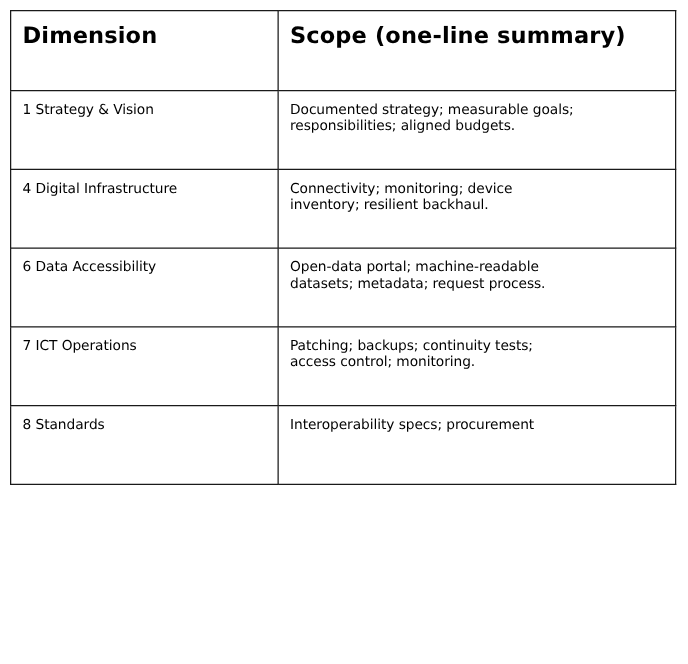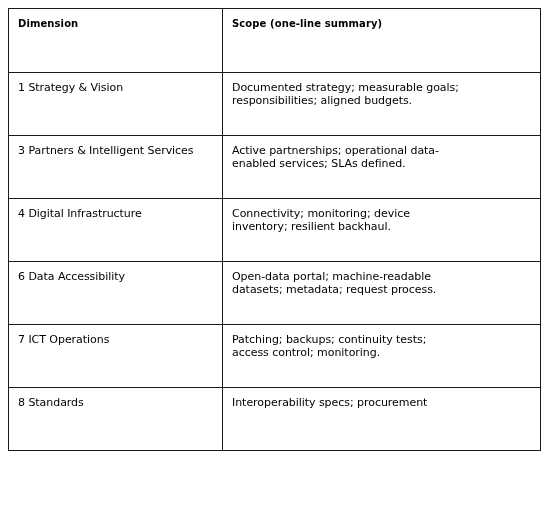--- a/index.html
+++ b/index.html
@@ -45,21 +45,21 @@
   table.scope-table td {
     border: 1.6px solid #1a1a1a;
     vertical-align: top;
     padding: 8px 9px 8px 9px;
     text-align: left;
     background: #ffffff;
   }
 
   
   table.scope-table thead th {
-    font-size: 10px;
+    font-size: 18px;
     font-weight: bold;
     line-height: 1.25;
     height: 46px;
     padding-top: 9px;
     letter-spacing: 0.1px;
   }
 
   table.scope-table tbody td {
     font-size: 11px;
     font-weight: normal;
@@ -98,27 +98,20 @@
       </thead>
       <tbody>
         <tr>
           <td class="cell-dimension">1 Strategy &amp; Vision</td>
           <td class="cell-scope">
             <span class="scope-line">Documented strategy; measurable goals;</span>
             <span class="scope-line">responsibilities; aligned budgets.</span>
           </td>
         </tr>
         <tr>
-          <td class="cell-dimension">3 Partners &amp; Intelligent Services</td>
-          <td class="cell-scope">
-            <span class="scope-line">Active partnerships; operational data-</span>
-            <span class="scope-line">enabled services; SLAs defined.</span>
-          </td>
-        </tr>
-        <tr>
           <td class="cell-dimension">4 Digital Infrastructure</td>
           <td class="cell-scope">
             <span class="scope-line">Connectivity; monitoring; device</span>
             <span class="scope-line">inventory; resilient backhaul.</span>
           </td>
         </tr>
         <tr>
           <td class="cell-dimension">6 Data Accessibility</td>
           <td class="cell-scope">
             <span class="scope-line">Open-data portal; machine-readable</span>

